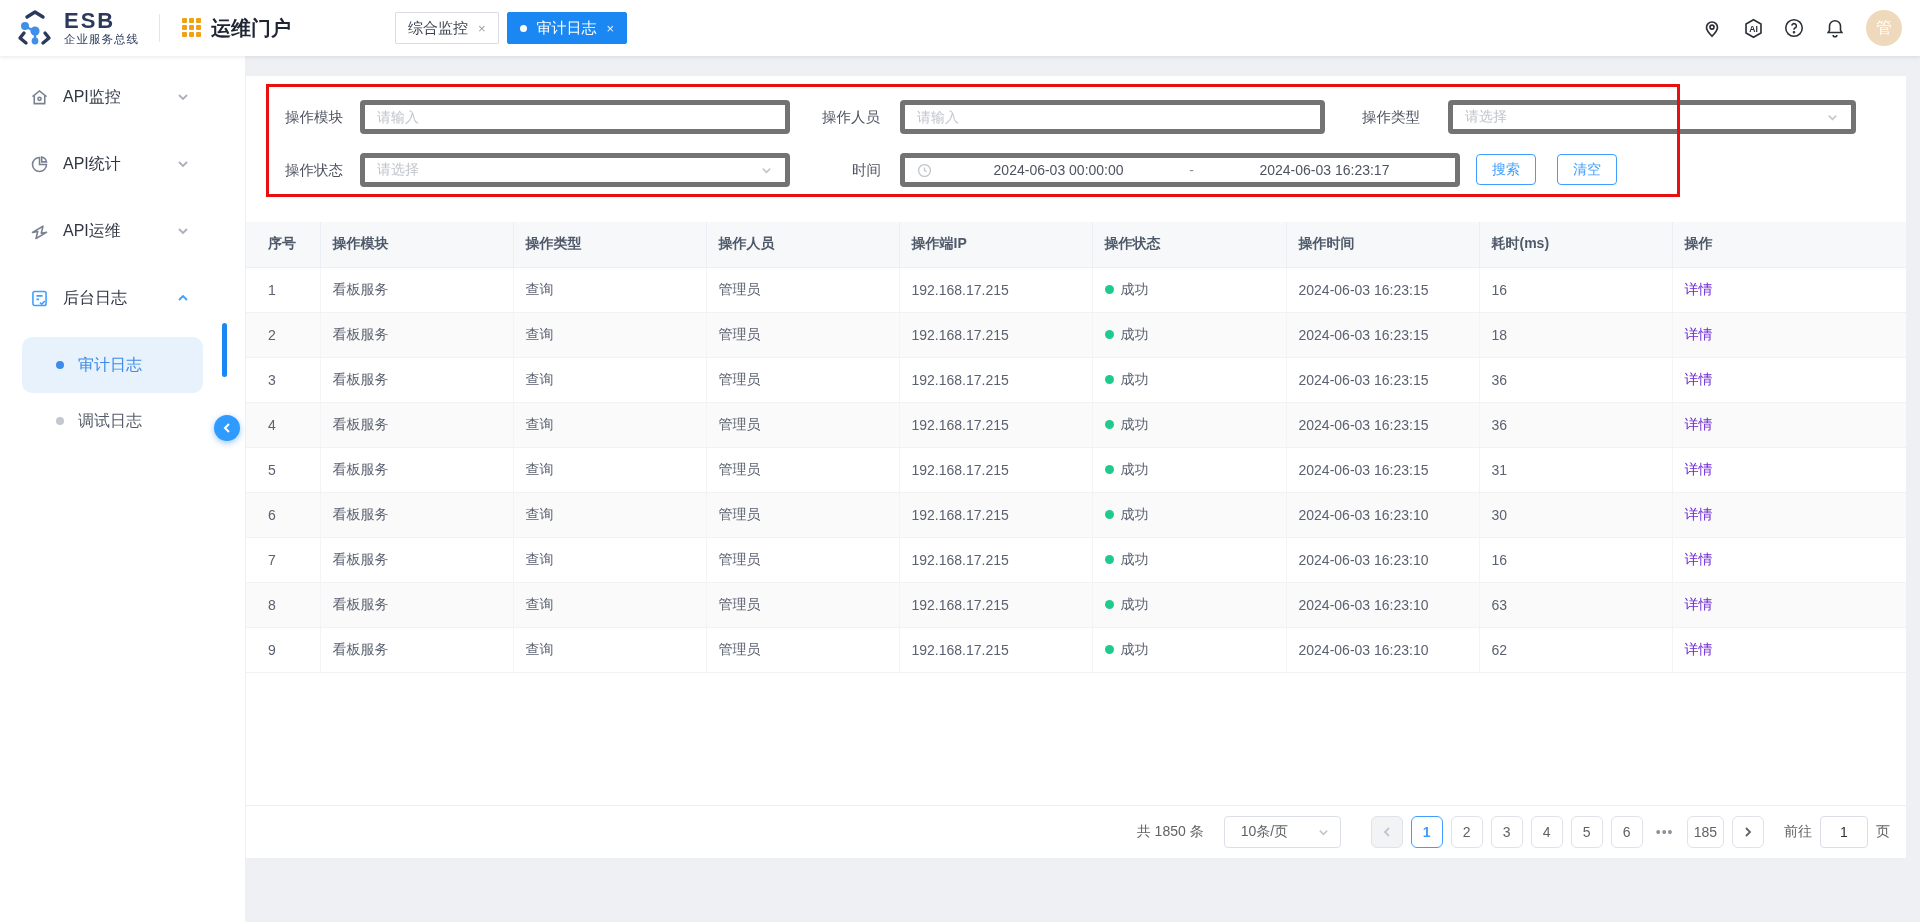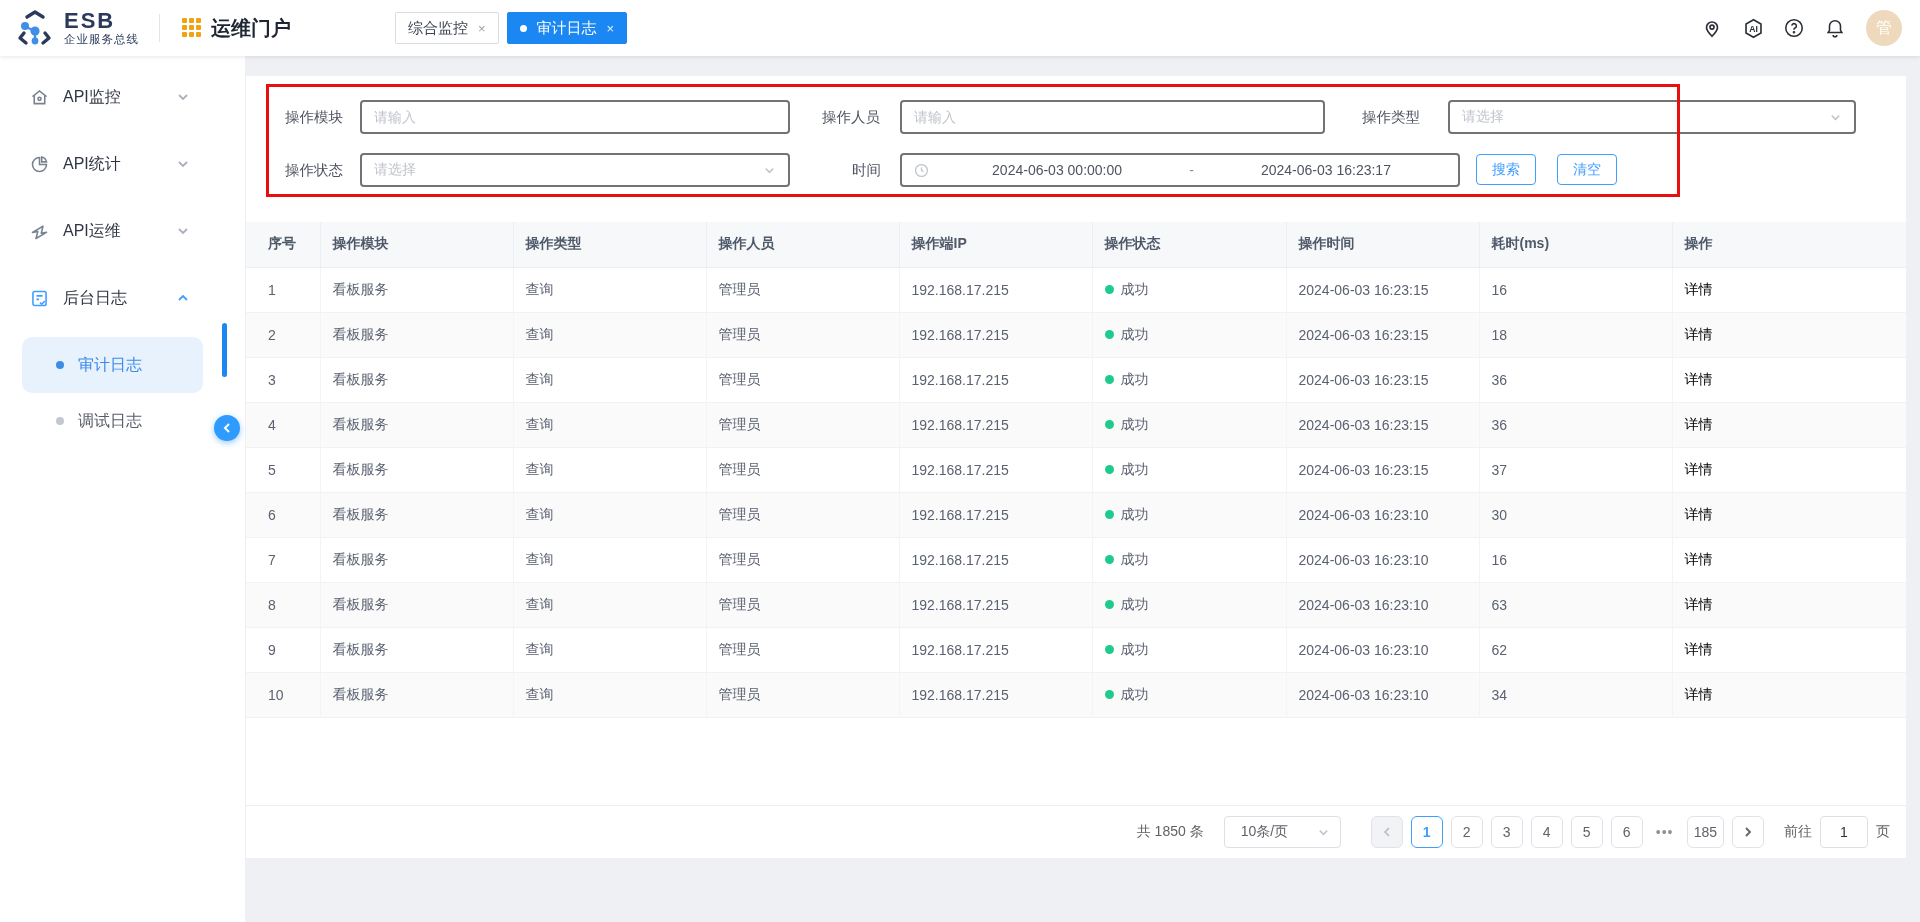--- a/index.html
+++ b/index.html
@@ -53,21 +53,21 @@
   .collapse-btn { position:absolute; left:214px; top:359px; width:26px; height:26px; border-radius:50%;
     background:#2f9bff; color:#fff; display:flex; align-items:center; justify-content:center; cursor:pointer;
     box-shadow:0 2px 6px rgba(31,135,242,.45); z-index:25; }
 
   
   .main { position:absolute; left:245px; top:56px; width:1675px; height:866px; background:#eef0f4; }
   .card { position:absolute; left:1px; top:20px; width:1660px; height:782px; background:#fff; }
 
   
   .flabel { position:absolute; height:34px; line-height:34px; font-size:14.5px; color:#4e5360; }
-  .fbox { position:absolute; height:34px; border:2px solid #737373; border-radius:4px; background:#fff; display:flex; align-items:center; }
+  .fbox { position:absolute; height:34px; border:5px solid #737373; border-radius:4px; background:#fff; display:flex; align-items:center; }
   .fbox input { border:none; outline:none; width:100%; height:100%; padding:0 12px; font-size:14px; color:#606266; border-radius:4px; }
   .fbox input::placeholder, .fbox .ph { color:#c0c4cc; }
   .fselect { justify-content:space-between; padding:0 12px; cursor:pointer; font-size:14px; }
   .fselect .chev { color:#c0c4cc; display:flex; }
   .timebox { padding:0 12px; gap:8px; font-size:14px; color:#55606e; }
   .timebox .clock { color:#c0c4cc; display:flex; }
   .timebox .tval { flex:1; text-align:center; color:#4e5360; }
   .timebox .tsep { color:#8a9099; padding:0 4px; }
   .fbtn { position:absolute; height:31px; border:1px solid #409eff; color:#409eff; background:#fff; border-radius:4px;
     font-size:14px; padding:0 15px; cursor:pointer; font-family:inherit; }
@@ -76,21 +76,21 @@
   
   .log-table { position:absolute; left:0; top:146px; width:1660px; border-collapse:collapse; table-layout:fixed; font-size:14px; }
   .log-table th { background:#f7f8fa; color:#4e5969; font-weight:bold; text-align:left; height:45px; padding:0 12px;
     border-bottom:1px solid #ebeef5; border-right:1px solid #ebeef5; }
   .log-table td { height:45px; padding:0 12px; color:#5a6170; border-bottom:1px solid #f0f2f5; border-right:1px solid #f3f4f6; }
   .log-table th:last-child, .log-table td:last-child { border-right:none; }
   .log-table th:first-child, .log-table td:first-child { padding-left:22px; }
   .log-table tbody tr:nth-child(even) { background:#fafafa; }
   .status-cell { display:flex; align-items:center; gap:7px; }
   .status-dot { width:9px; height:9px; border-radius:50%; background:#1ecb8c; }
-  .detail-link { color:#000000; text-decoration:none; cursor:pointer;text-align:right; }
+  .detail-link { color:#6d28d9; text-decoration:none; cursor:pointer;text-align:right; }
 
   
   .pagination { position:absolute; left:0; bottom:0; width:1660px; height:53px; border-top:1px solid #ebeef5;
     display:flex; align-items:center; justify-content:flex-end; gap:8px; padding-right:16px; font-size:14px; color:#606266; }
   .total-text { margin-right:12px; }
   .size-select { width:117px; height:32px; border:1px solid #dcdfe6; border-radius:4px; display:flex; align-items:center;
     justify-content:space-between; padding:0 10px 0 16px; cursor:pointer; margin-right:22px; color:#606266; }
   .size-select .chev { color:#c0c4cc; display:flex; }
   .page-btn { min-width:32px; height:32px; border:1px solid #dfe2e8; border-radius:6px; background:#fff;
     display:flex; align-items:center; justify-content:center; font-size:14px; color:#606266; cursor:pointer; padding:0 6px; }
@@ -414,21 +414,21 @@
           <td>查询</td>
           <td>管理员</td>
           <td>192.168.17.215</td>
           <td>
             <span class="status-cell">
               <span class="status-dot"></span>
               <span>成功</span>
             </span>
           </td>
           <td>2024-06-03 16:23:15</td>
-          <td>37</td>
+          <td>31</td>
           <td>
             <a class="detail-link">详情</a>
           </td>
         </tr>
           <tr>
           <td>6</td>
           <td>看板服务</td>
           <td>查询</td>
           <td>管理员</td>
           <td>192.168.17.215</td>
@@ -487,38 +487,20 @@
           <td>管理员</td>
           <td>192.168.17.215</td>
           <td>
             <span class="status-cell">
               <span class="status-dot"></span>
               <span>成功</span>
             </span>
           </td>
           <td>2024-06-03 16:23:10</td>
           <td>62</td>
-          <td>
-            <a class="detail-link">详情</a>
-          </td>
-        </tr>
-          <tr>
-          <td>10</td>
-          <td>看板服务</td>
-          <td>查询</td>
-          <td>管理员</td>
-          <td>192.168.17.215</td>
-          <td>
-            <span class="status-cell">
-              <span class="status-dot"></span>
-              <span>成功</span>
-            </span>
-          </td>
-          <td>2024-06-03 16:23:10</td>
-          <td>34</td>
           <td>
             <a class="detail-link">详情</a>
           </td>
         </tr>
         </tbody>
     </table>
 
     <div class="pagination">
       <span class="total-text">共 1850 条</span>
       <div class="size-select">

